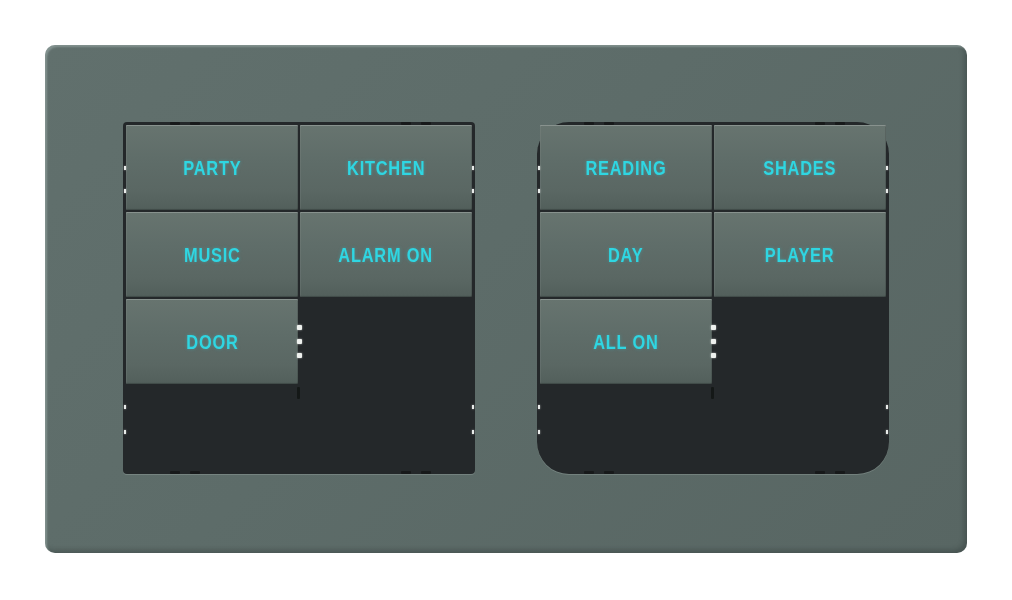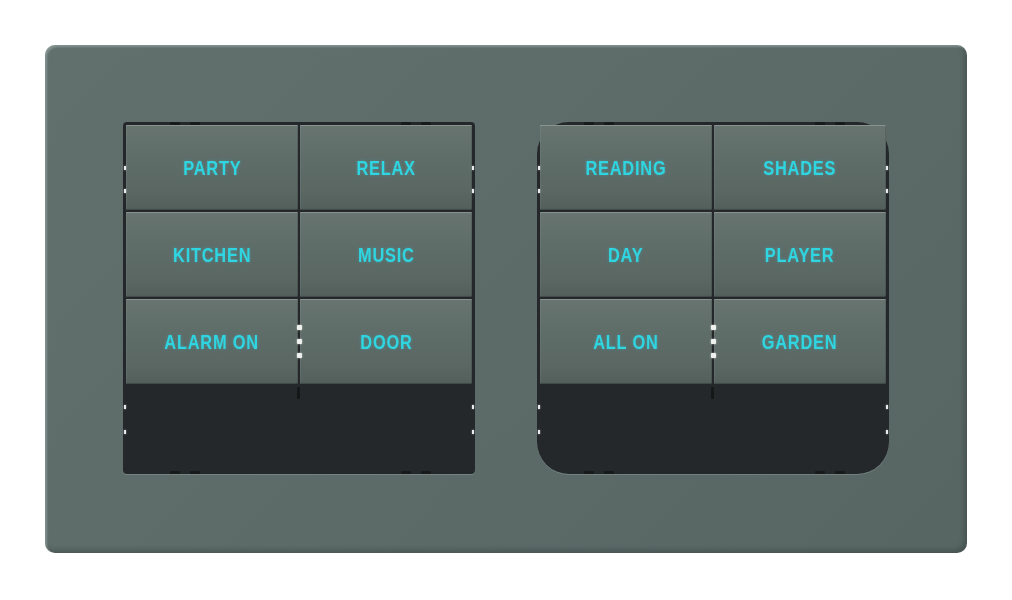--- a/index.html
+++ b/index.html
@@ -129,23 +129,20 @@
 <body>
 
 <div class="stage">
   <div class="plate">
 
     <div class="panel left">
       <button class="key">
         <span class="key-label">PARTY</span>
       </button>
       <button class="key">
-        <span class="key-label">RELAX</span>
-      </button>
-      <button class="key">
         <span class="key-label">KITCHEN</span>
       </button>
       <button class="key">
         <span class="key-label">MUSIC</span>
       </button>
       <button class="key">
         <span class="key-label">ALARM ON</span>
       </button>
       <button class="key">
         <span class="key-label">DOOR</span>
@@ -184,23 +181,20 @@
       </button>
       <button class="key">
         <span class="key-label">DAY</span>
       </button>
       <button class="key">
         <span class="key-label">PLAYER</span>
       </button>
       <button class="key">
         <span class="key-label">ALL ON</span>
       </button>
-      <button class="key">
-        <span class="key-label">GARDEN</span>
-      </button>
 
       <div class="notch t x1"></div>
       <div class="notch t x2"></div>
       <div class="notch t x3"></div>
       <div class="notch t x4"></div>
       <div class="notch b x1"></div>
       <div class="notch b x2"></div>
       <div class="notch b x3"></div>
       <div class="notch b x4"></div>
 

